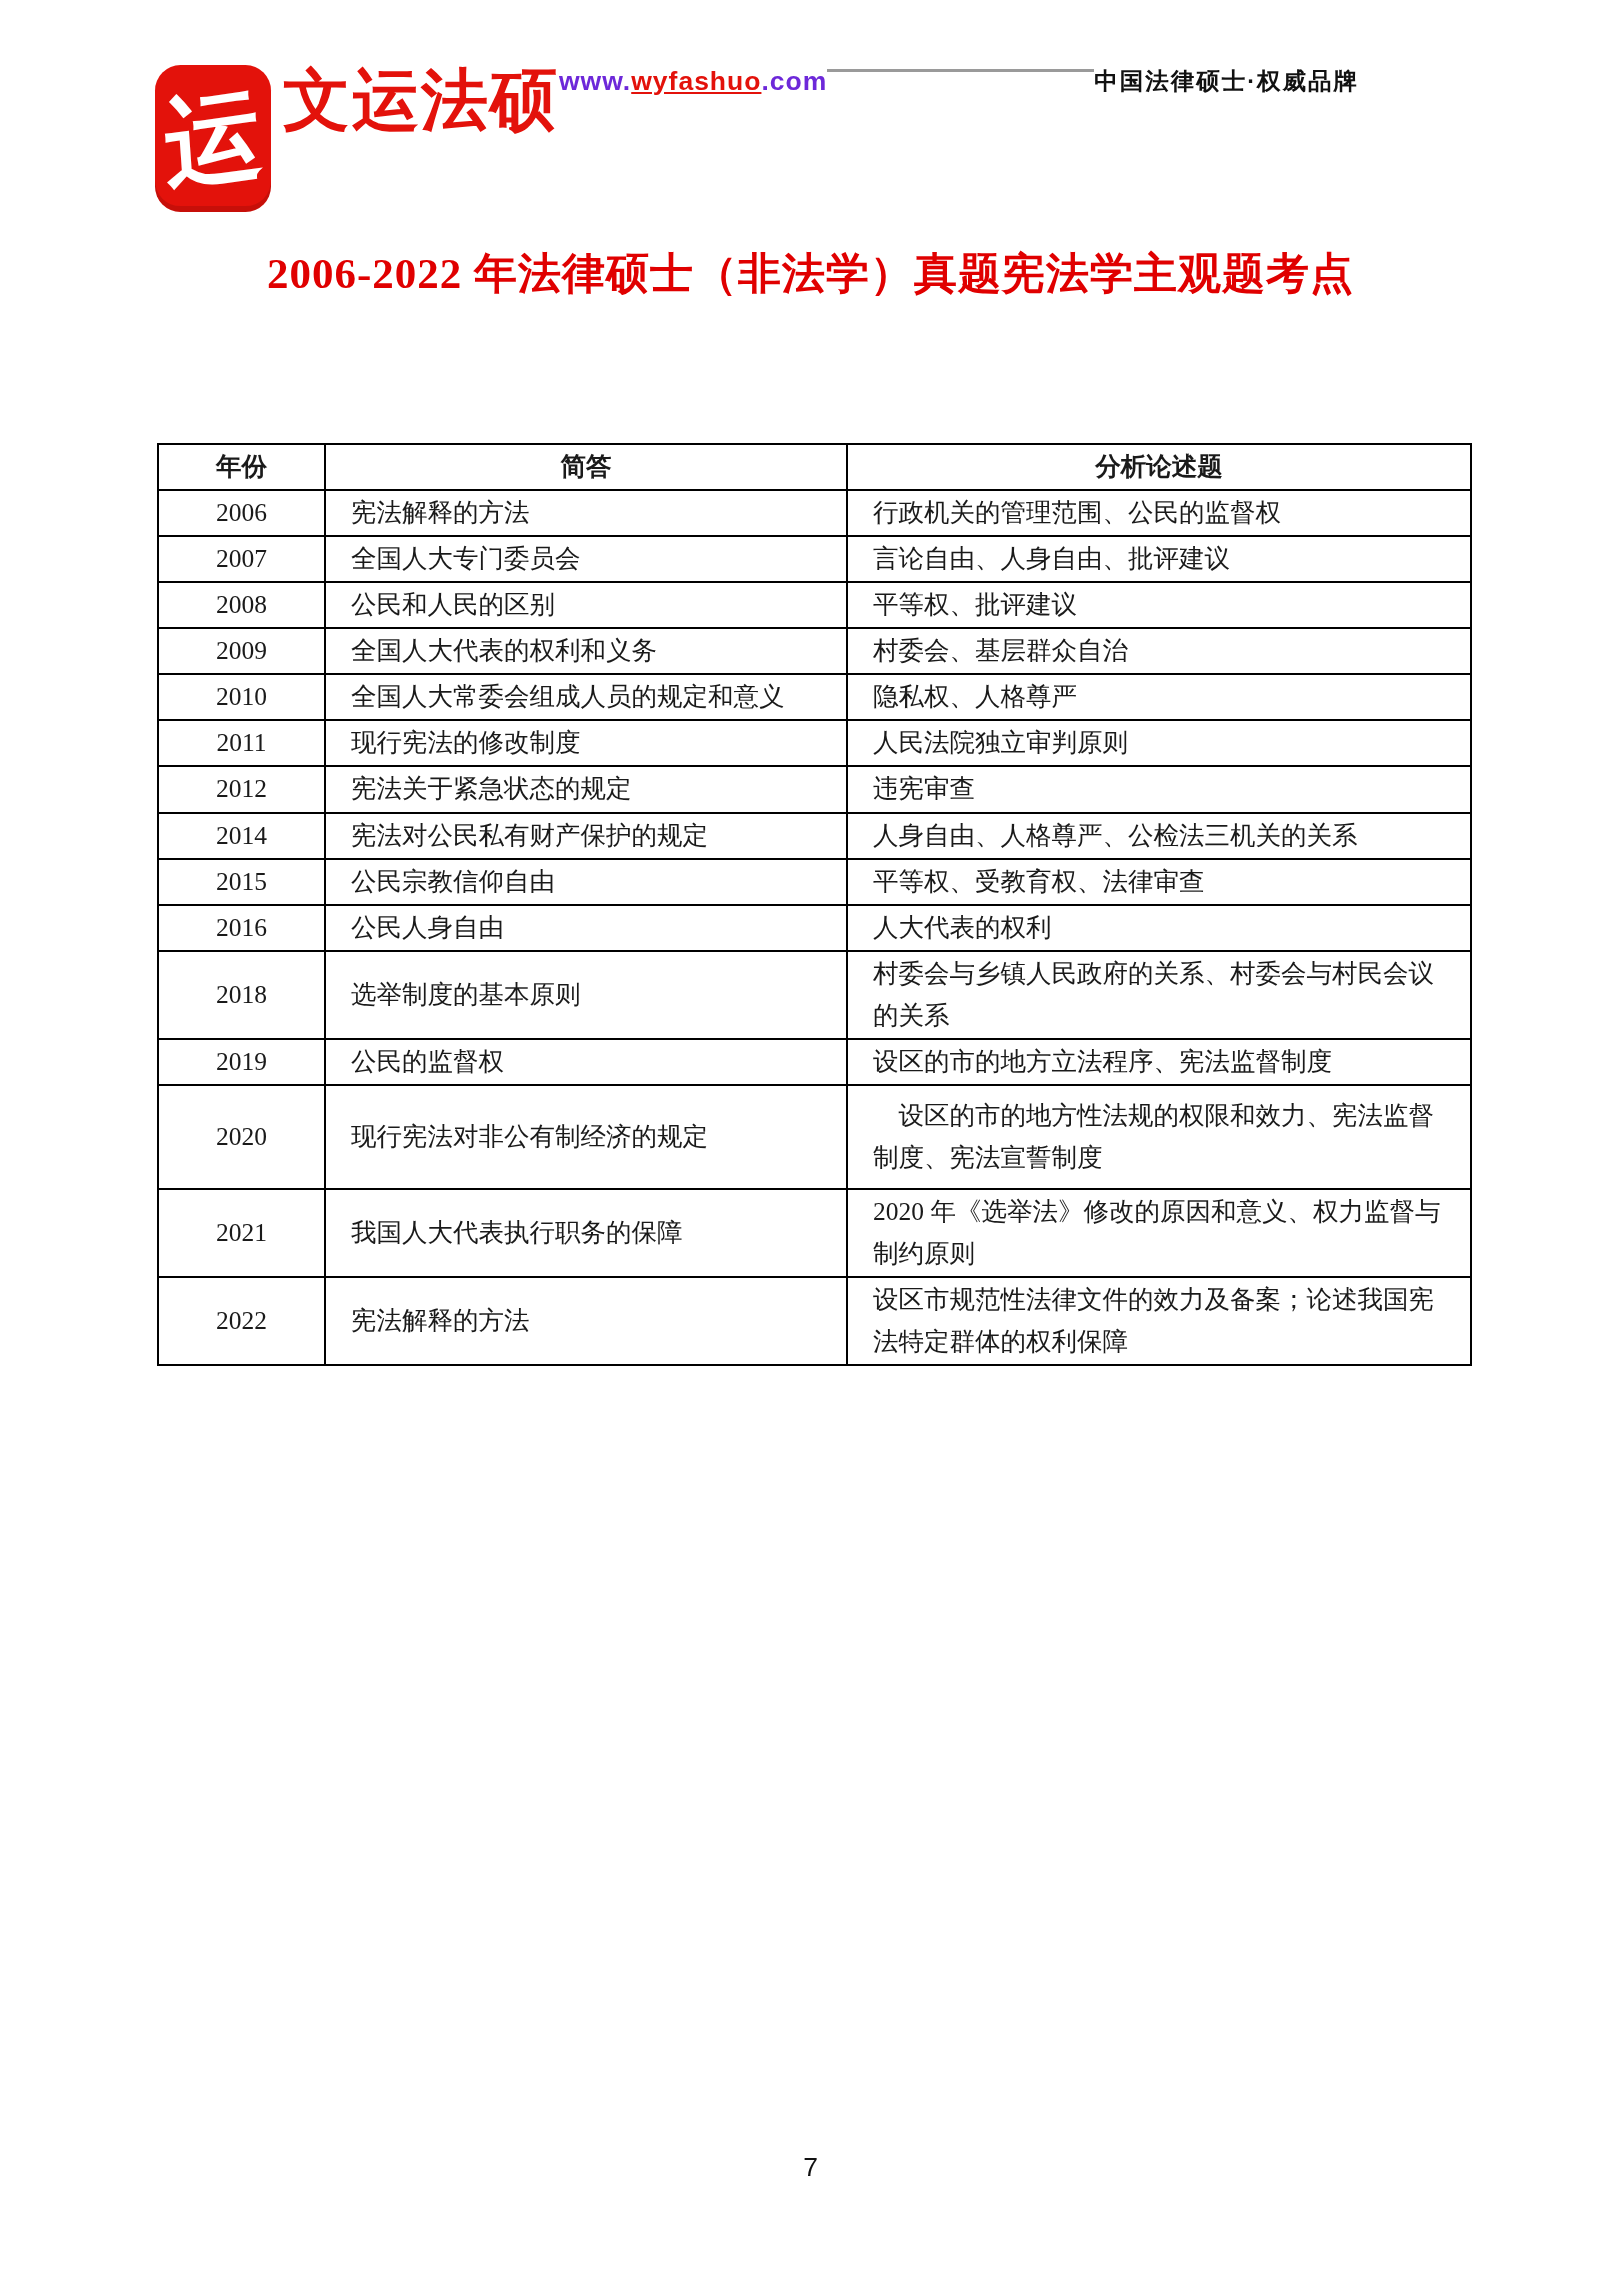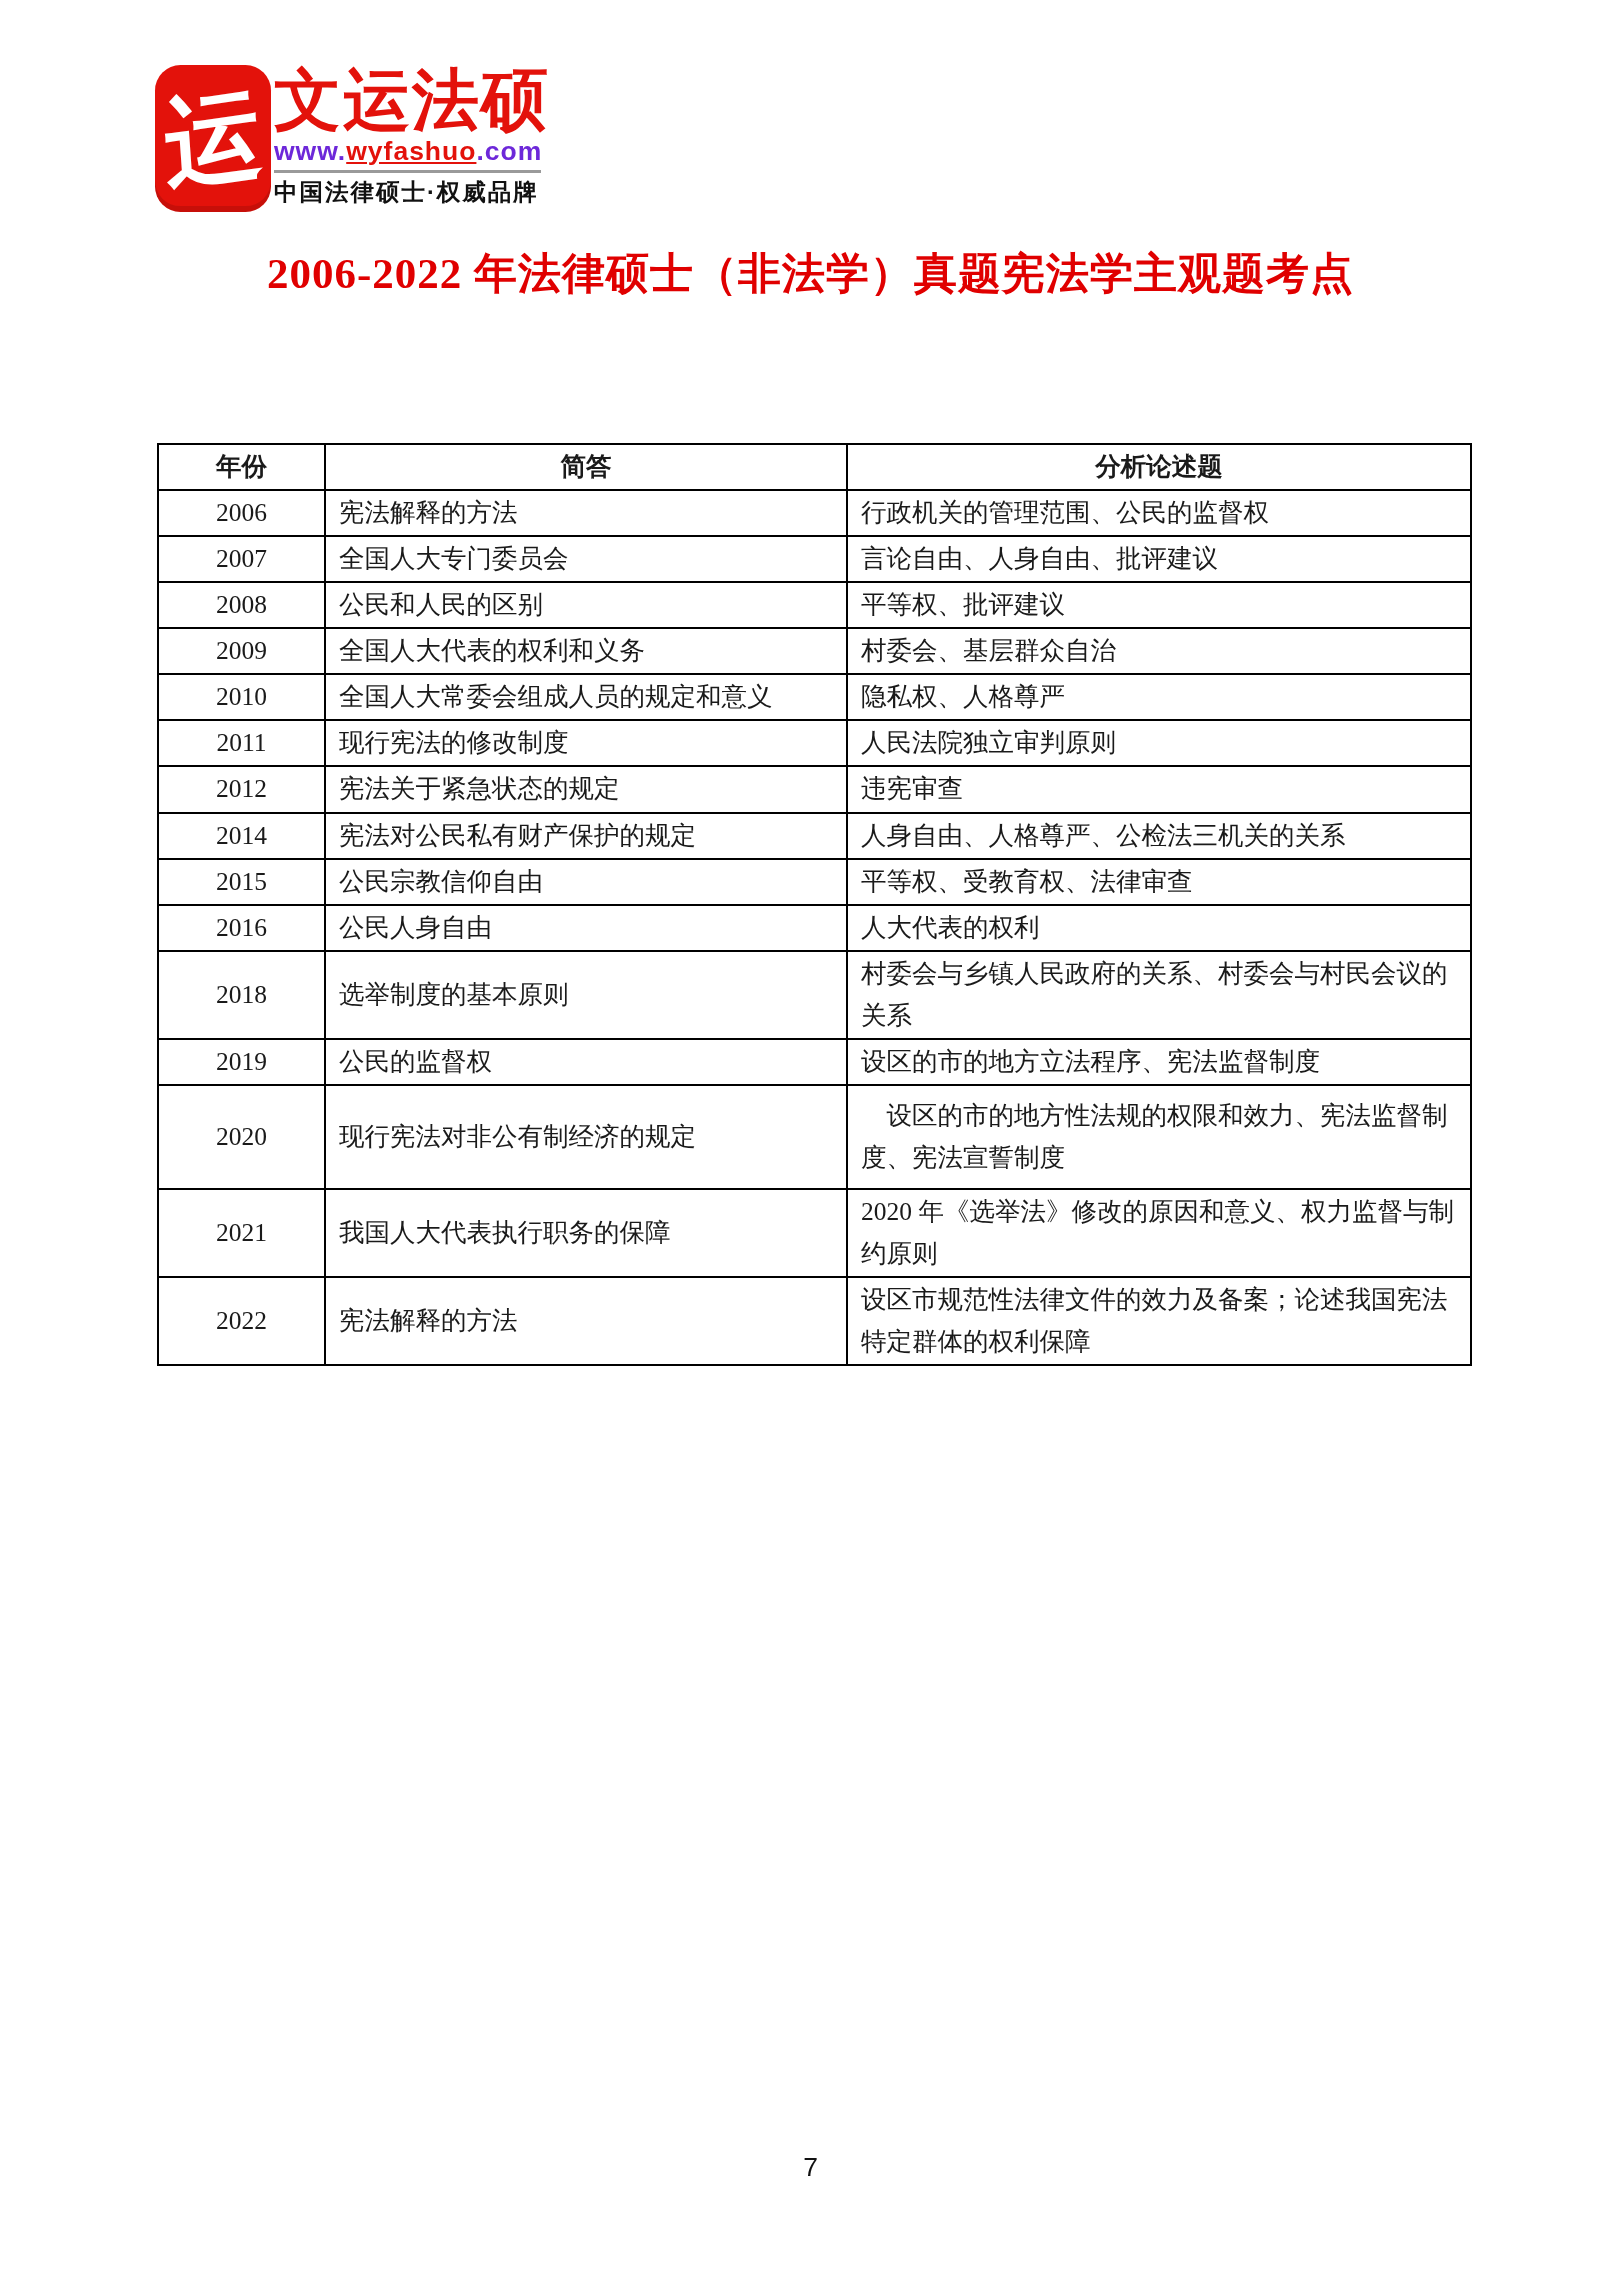--- a/index.html
+++ b/index.html
@@ -21,21 +21,21 @@
     border-radius:25.5px;
     display:flex; align-items:center; justify-content:center;
     box-shadow:inset 0 -5.9px 0 rgba(0,0,0,.12);
   }
   .logo-char {
     color:#fff; font-size:98px; font-weight:bold;
     font-family:"Liberation Serif", serif;
     transform:rotate(-8deg) skewX(-4deg);
     line-height:1;
   }
-  .logo-right { margin-left:3px; display:flex; flex-direction:column; }
+  .logo-right { margin-left:12px; display:flex; }
   .logo-brand {
     color:var(--brand-red,#e3120b);
     font-size:67px; font-weight:bold; line-height:1.05;
     font-family:"Liberation Sans", sans-serif;
     letter-spacing:2px; white-space:nowrap;
   }
   .logo-url {
     font-family:"Liberation Sans", sans-serif;
     font-weight:bold; font-size:26.5px; line-height:1.1;
     letter-spacing:1px; margin-top:2px; white-space:nowrap;
@@ -65,21 +65,21 @@
     width:1313px;
     border-collapse:collapse; table-layout:fixed;
     font-size:25.5px; line-height:1.65;
   }
   .doc-table col.c-year  { width:167px; }
   .doc-table col.c-short { width:522px; }
   .doc-table col.c-essay { width:624px; }
   .doc-table th, .doc-table td {
     border:2px solid #000;
     vertical-align:middle;
-    padding:1px 13px;
+    padding:1px 25px;
   }
   .doc-table th { font-weight:bold; text-align:center; height:37px; }
   .doc-table td.year {
     text-align:center;
     font-family:Liberation Serif, serif;
     font-size:25.5px;
   }
   .doc-table tbody tr { height:45px; }
   .doc-table tbody tr:nth-child(13) { height:104px; } 
   .doc-table tbody tr:nth-child(14) { height:63px; }  

